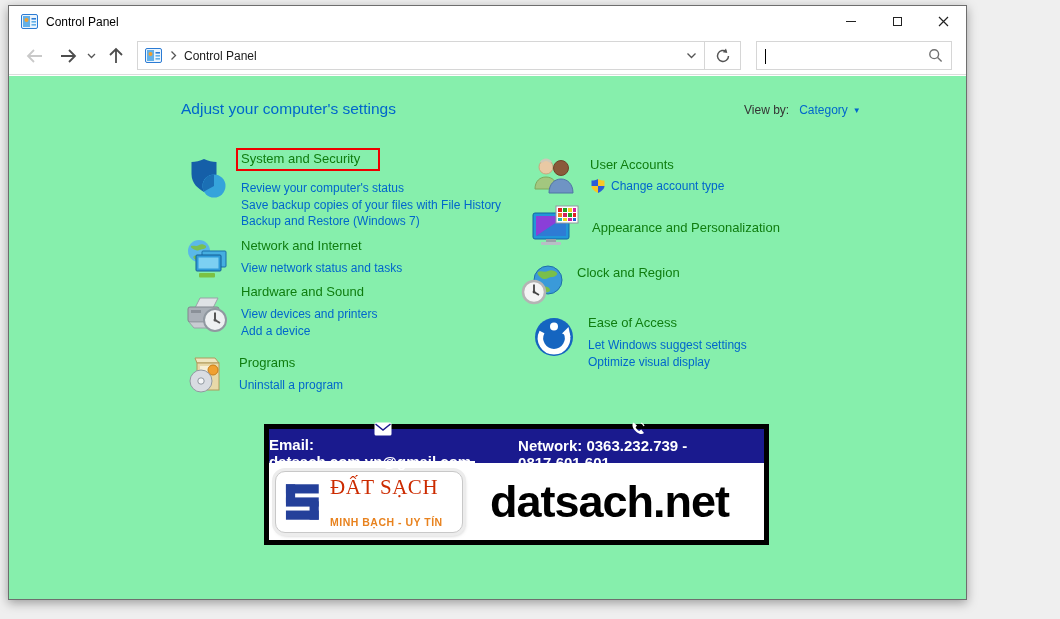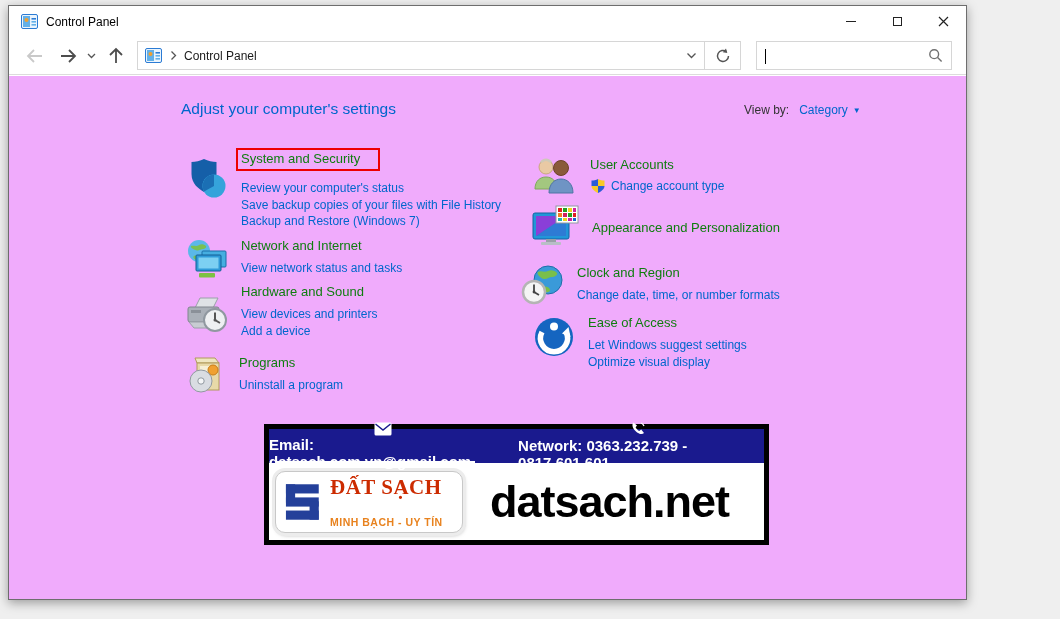--- a/index.html
+++ b/index.html
@@ -26,21 +26,21 @@
   .addr .crumb-text { font-size:12px; color:#1a1a1a; margin-left:7px; }
   .addr .spacer { flex:1; }
   .addr-chev { width:26px; height:27px; display:flex; align-items:center; justify-content:center; }
   .refreshbtn { width:36px; height:29px; border:1px solid #d6d6d6; border-left:none; display:flex; align-items:center; justify-content:center; }
   .searchbox { position:relative; width:196px; height:29px; border:1px solid #d6d6d6; margin-left:15px; display:flex; align-items:center; }
   .searchbox input { border:none; outline:none; flex:1; height:100%; padding-left:8px; font-size:12px; font-family:"Liberation Sans",sans-serif; }
   .caret { position:absolute; left:8px; top:7px; width:1px; height:15px; background:#000; }
   .searchbox .mag { margin-right:8px; }
 
   
-  .content { position:absolute; left:0; top:70px; right:0; bottom:0; background:#f0abfc; }
+  .content { position:absolute; left:0; top:70px; right:0; bottom:0; background:#86efac; }
   .page-title { position:absolute; left:172px; top:24px; font-size:15.5px; color:#0066cc; }
   .viewby { position:absolute; left:735px; top:27px; font-size:12px; color:#333; display:flex; align-items:center; }
   .viewby .vb-val { color:#0066cc; margin-left:10px; cursor:default; }
   .viewby .vb-arrow { color:#0066cc; font-size:8px; margin-left:5px; }
 
   .cat { position:absolute; display:flex; align-items:flex-start; }
   .cat-icon { flex:0 0 auto; margin-right:12px; }
   .cat-title { display:inline-block; font-size:13px; color:#0f7d0f; cursor:default; }
   .cat-links { margin-top:6px; }
   .cat-link { display:block; font-size:12px; line-height:16.5px; color:#0066cc; text-decoration:none; cursor:default; }
@@ -52,21 +52,21 @@
   .banner { position:absolute; left:255px; top:348px; width:505px; height:121px; border:5px solid #000; background:#fff; }
   .banner-bar { position:relative; height:34px; background:#1a1a8e; display:flex; align-items:center; justify-content:center; color:#fff; font-size:15px; font-weight:bold; }
   .bar-group { display:flex; align-items:center;flex-direction:column; }
   .bar-group + .bar-group { margin-left:16px; }
   .bar-group svg { margin-right:6px; }
   .email-underline { position:absolute; left:8px; bottom:0; width:198px; height:2px; background:#fff; }
   .banner-body { height:77px; display:flex; align-items:center; padding:4px 8px 4px 6px; }
   .logo-badge { width:188px; height:62px; background:#fff; border:1px solid #c8c8c8; border-radius:10px;
                 box-shadow:0 0 0 3px #ececec, 1px 2px 4px rgba(0,0,0,.35); display:flex; align-items:center; padding:4px 6px; }
   .logo-texts { margin-left:6px; }
-  .logo-title { font-family:"Liberation Serif", serif; font-weight:bold; font-size:21px; color:#cc2b00; letter-spacing:.5px; line-height:22px; }
+  .logo-title { font-family:"Liberation Serif", serif; font-weight:normal; font-size:21px; color:#cc2b00; letter-spacing:.5px; line-height:22px; }
   .logo-sub { font-size:10.5px; font-weight:bold; color:#e8821e; letter-spacing:.5px; margin-top:18px; }
   .site-name { flex:1; text-align:center; font-size:45px; font-weight:800; color:#000; letter-spacing:-1px; }
 </style>
 </head>
 <body>
 
 <div class="stage">
 <div class="window">
 
   <div class="titlebar">
@@ -285,23 +285,20 @@
       <svg class="cat-icon" width="44" height="44" viewBox="0 0 44 44">
         <circle cx="27" cy="17" r="14" fill="#3a9ad9" stroke="#1e6ea8"></circle>
         <path d="M17 9c3-2 6 1 10-1 3-1.5 7-.5 9 2 1 1.5-2 4-5 4s-5 2.5-8 2-8-5-6-7z" fill="#7cc142" opacity=".95"></path>
         <path d="M22 24c2.5-1 6 0 7 2.5.8 2-2.5 3.5-5 2.5s-4-4-2-5z" fill="#7cc142" opacity=".95"></path>
         <circle cx="13" cy="29" r="11" fill="#f4f4f4" stroke="#b4b4b4" stroke-width="2.5"></circle>
         <circle cx="13" cy="29" r="1.4" fill="#444"></circle>
         <path d="M13 29 L13 21.5 M13 29 L18 32" stroke="#444" stroke-width="1.8" fill="none"></path>
       </svg>
       <div>
         <span class="cat-title">Clock and Region</span>
-        <div class="cat-links">
-          <a class="cat-link">Change date, time, or number formats</a>
-        </div>
       </div>
     </div>
 
     <div class="cat" style="left:523px;top:237px">
       <svg class="cat-icon" style="margin-top:2px" width="44" height="44" viewBox="0 0 44 44">
         <circle cx="22" cy="22" r="19" fill="#1565c0"></circle>
         <circle cx="22" cy="11.5" r="4" fill="#fff"></circle>
         <path d="M10 17 A13.5 13.5 0 1 0 34 17" stroke="#fff" stroke-width="5.5" fill="none"></path>
         <polygon points="36.5,12 38.5,22 30,18.5" fill="#fff"></polygon>
       </svg>

